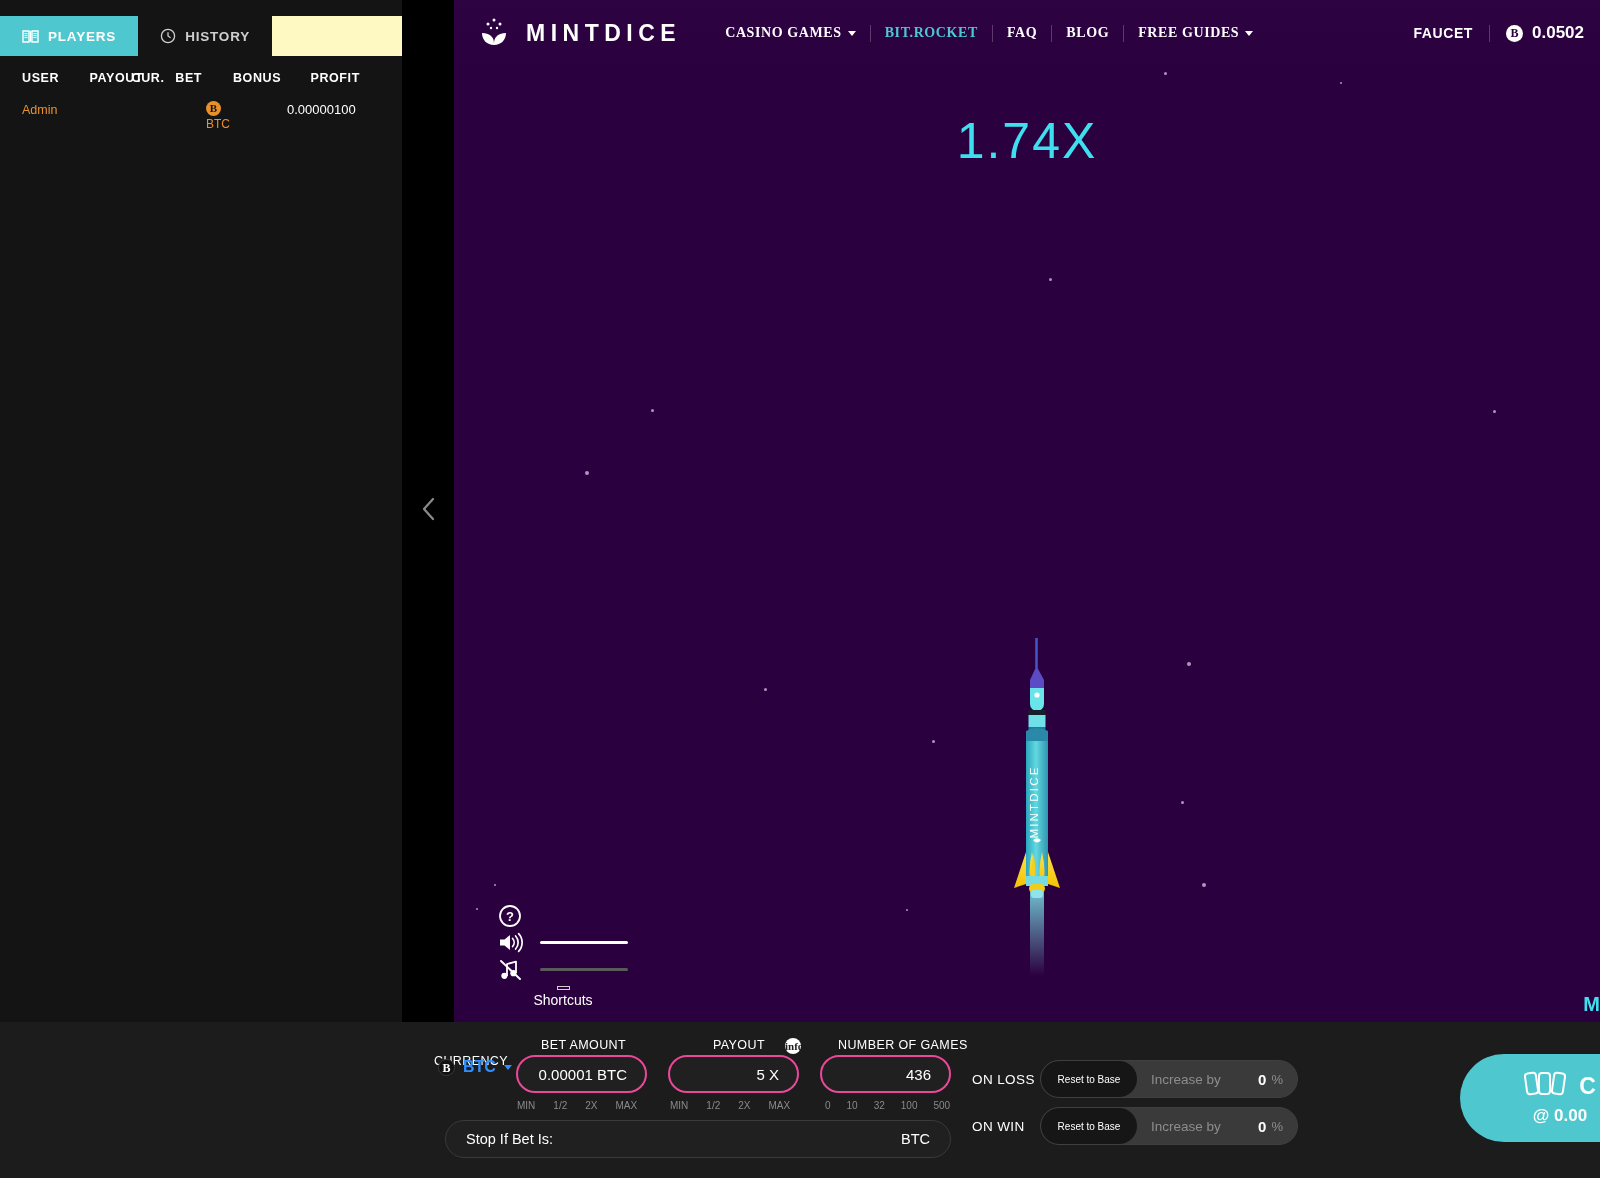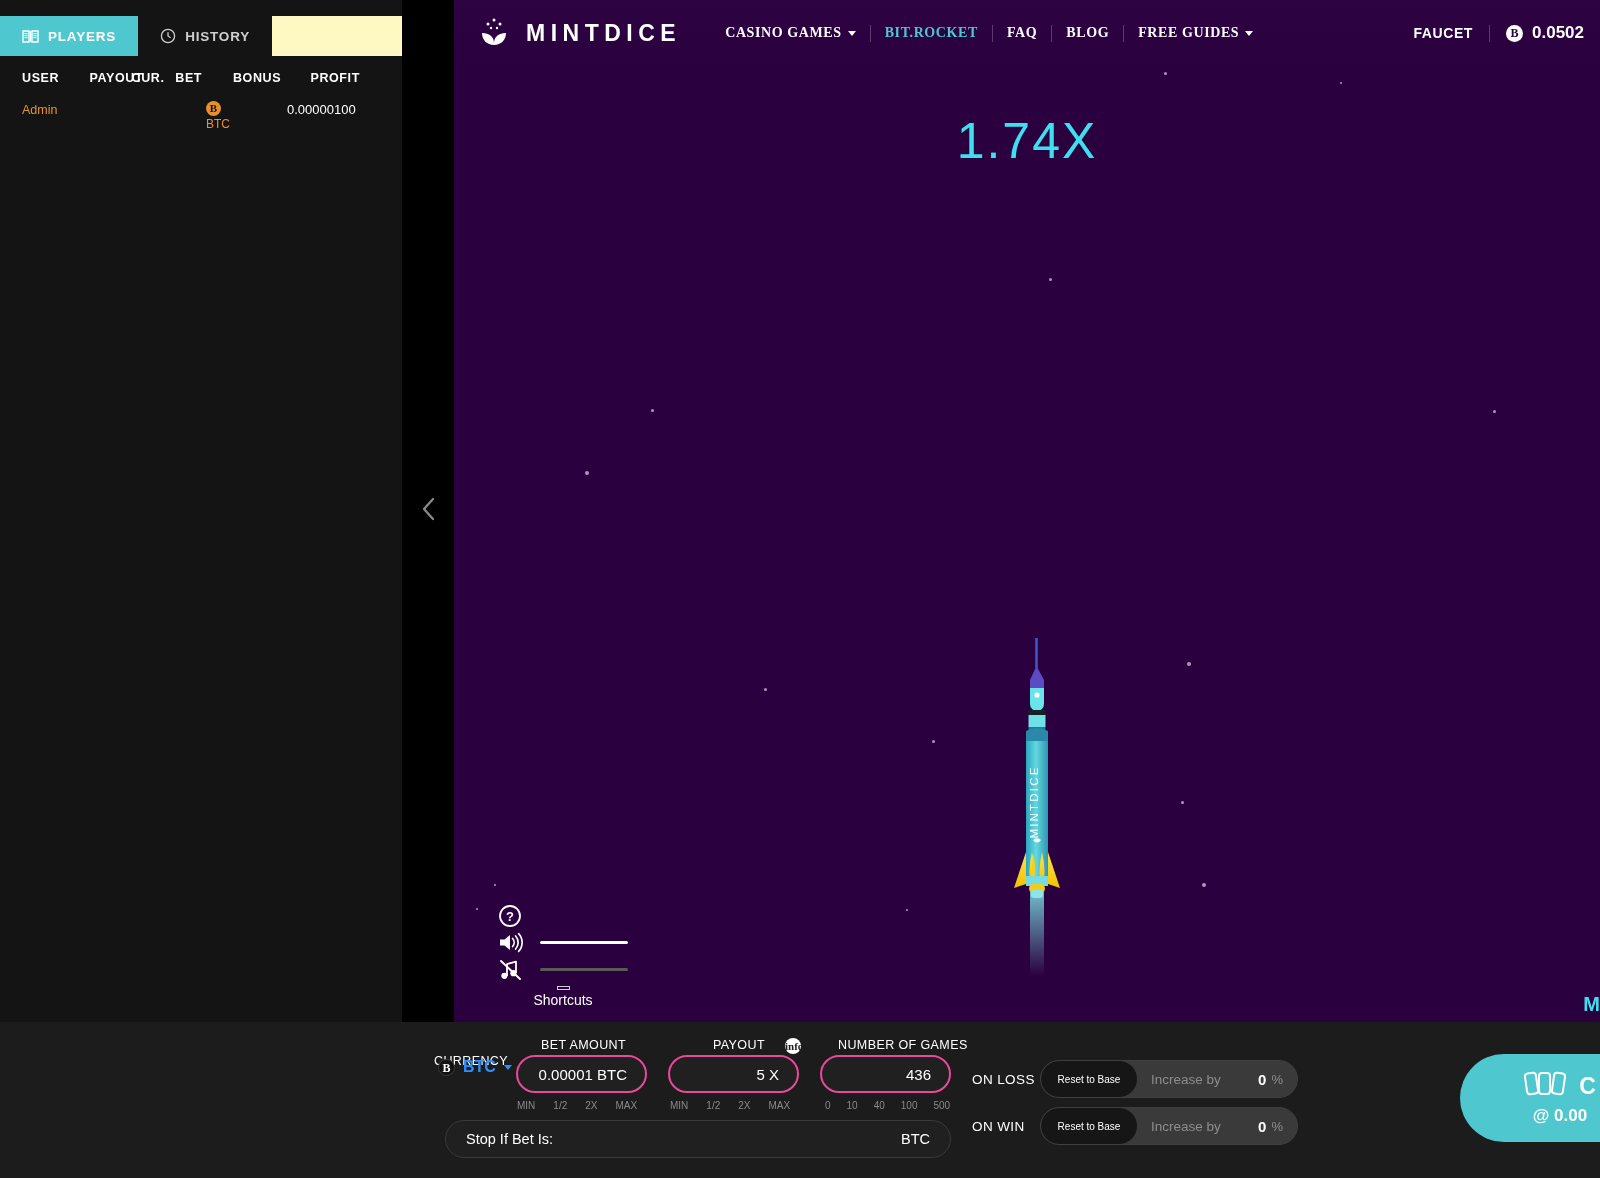--- a/index.html
+++ b/index.html
@@ -467,21 +467,21 @@
         <span>1/2</span>
         <span>2X</span>
         <span>MAX</span>
       </div>
 
       <div class="lbl" style="left:838px;top:16px;">NUMBER OF GAMES</div>
       <div class="field" style="left:820px;top:33px;width:131px;">436</div>
       <div class="quick" style="left:825px;top:78px;gap:16px;">
         <span>0</span>
         <span>10</span>
-        <span>40</span>
+        <span>32</span>
         <span>100</span>
         <span>500</span>
       </div>
 
       <div class="stop-field" style="left:445px;top:98px;width:506px;">
         <span>Stop If Bet Is:</span>
         <span>BTC</span>
       </div>
 
       <div class="onrow" style="left:972px;top:38px;">

